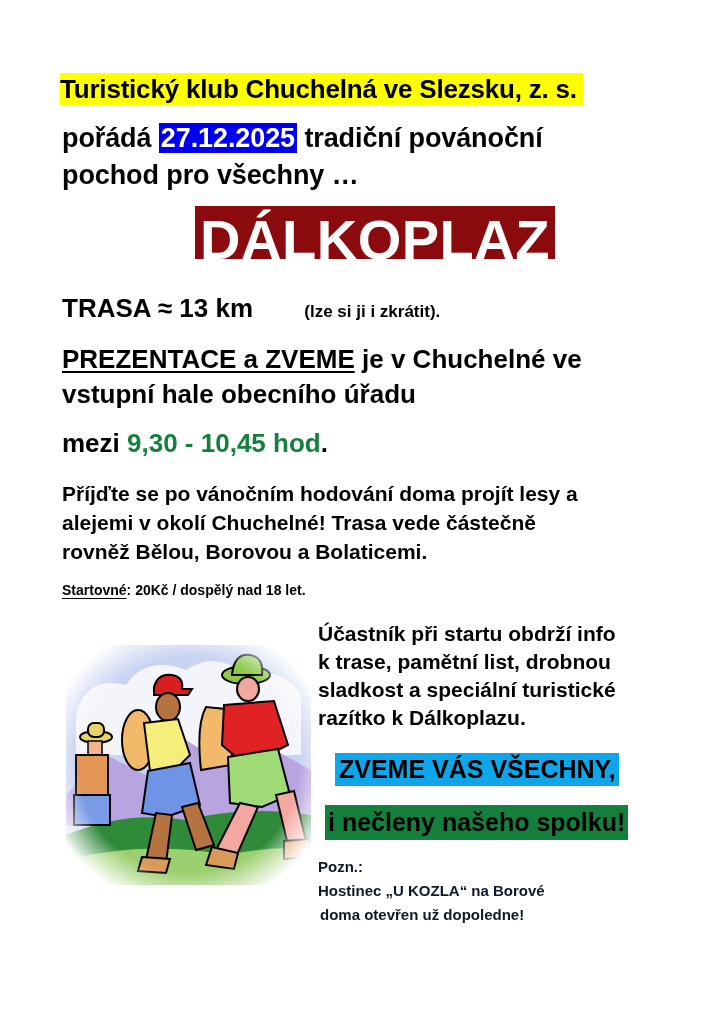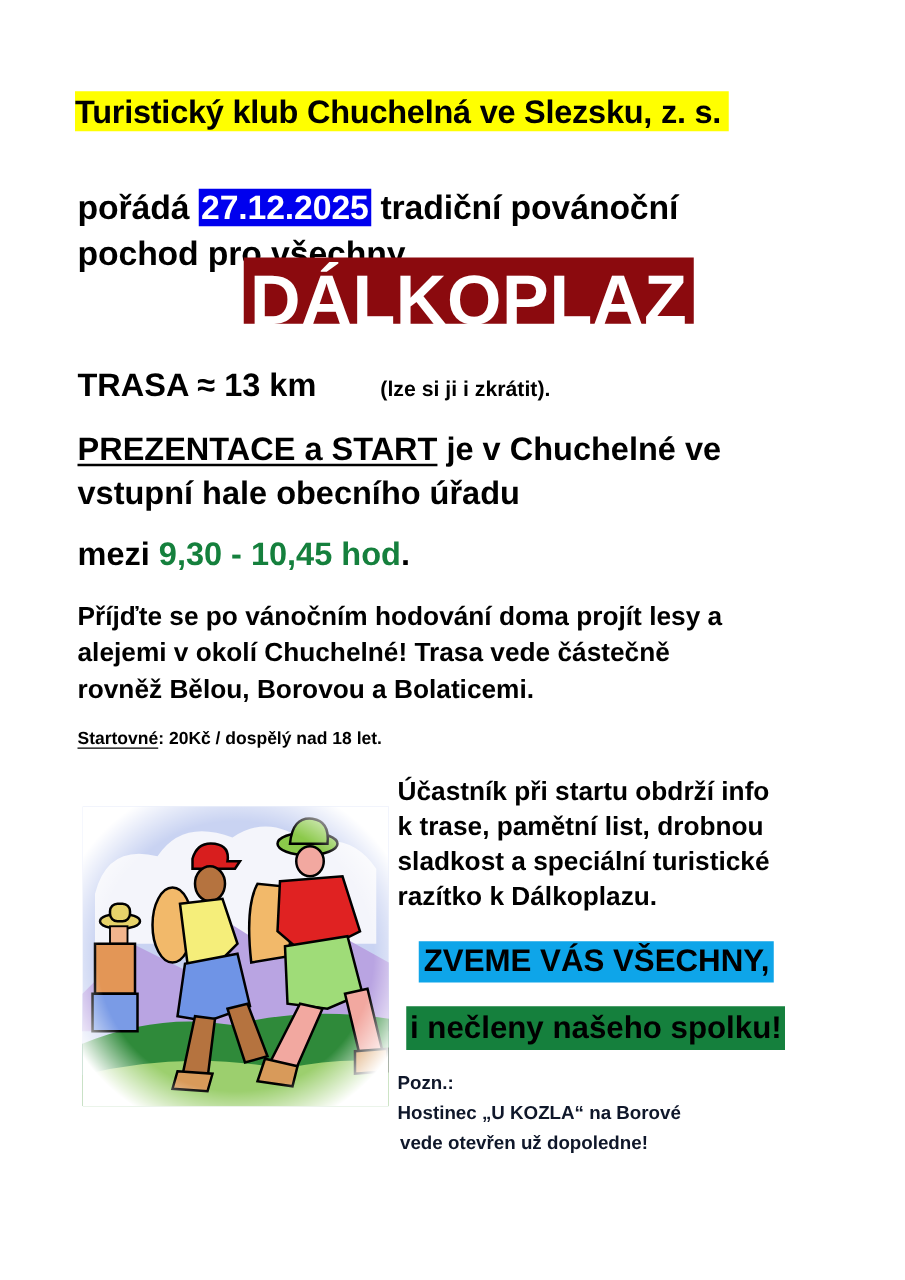--- a/index.html
+++ b/index.html
@@ -23,21 +23,20 @@
       height: 32px; line-height: 32px;
       padding: 0 6px 0 0;
       background: #ffff00;
       font-size: 26px; font-weight: bold;
       letter-spacing: -0.2px;
     }
     .organizes {
       left: 62px; top: 120px;
       font-size: 27px; font-weight: bold; line-height: 37px;
       letter-spacing: -0.1px;
-      margin-top: 28px;
     }
     .date-hl {
       background: #0000ee;
       color: #ffffff;
       padding: 0 2px;
     }
     .banner {
       left: 195px; top: 206px;
       width: 360px; height: 53px;
       background: #8b0a0e;
@@ -117,21 +116,21 @@
 
 <div class="abs banner">DÁLKOPLAZ</div>
 
 <div class="abs route">
   <span>TRASA ≈ 13 km</span>
   <span class="small">(lze si ji i zkrátit).</span>
 </div>
 
 <div class="abs presentation">
   <div>
-    <span class="u">PREZENTACE a START</span>
+    <span class="u">PREZENTACE a ZVEME</span>
     <span>je v Chuchelné ve</span>
   </div>
   <div>vstupní hale obecního úřadu</div>
 </div>
 
 <div class="abs time">
   <span>mezi</span>
   <span class="red">9,30 - 10,45 hod</span><span>.</span>
 </div>
 
@@ -205,14 +204,14 @@
   <div>sladkost a speciální turistické</div>
   <div>razítko k Dálkoplazu.</div>
 </div>
 
 <div class="abs we-invite">ZVEME VÁS VŠECHNY,</div>
 <div class="abs nonmembers">i nečleny našeho spolku!</div>
 
 <div class="abs note">
   <div>Pozn.:</div>
   <div>Hostinec „U KOZLA“ na Borové</div>
-  <div class="indent">vede otevřen už dopoledne!</div>
+  <div class="indent">doma otevřen už dopoledne!</div>
 </div>
 
 </body></html>

